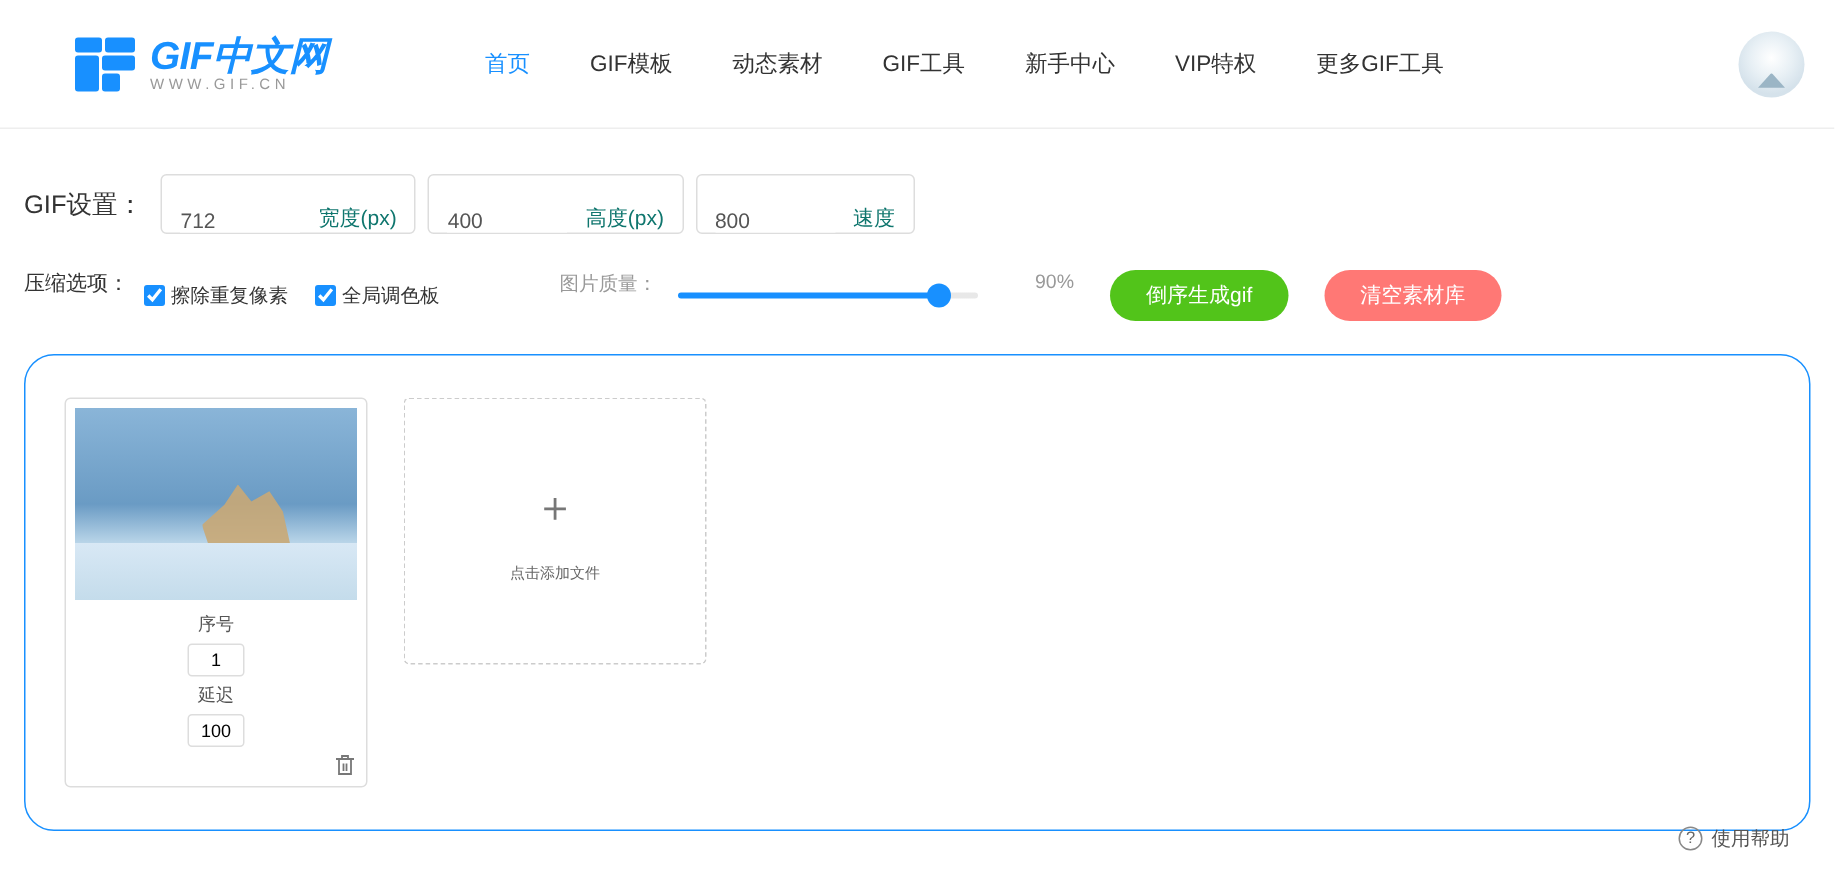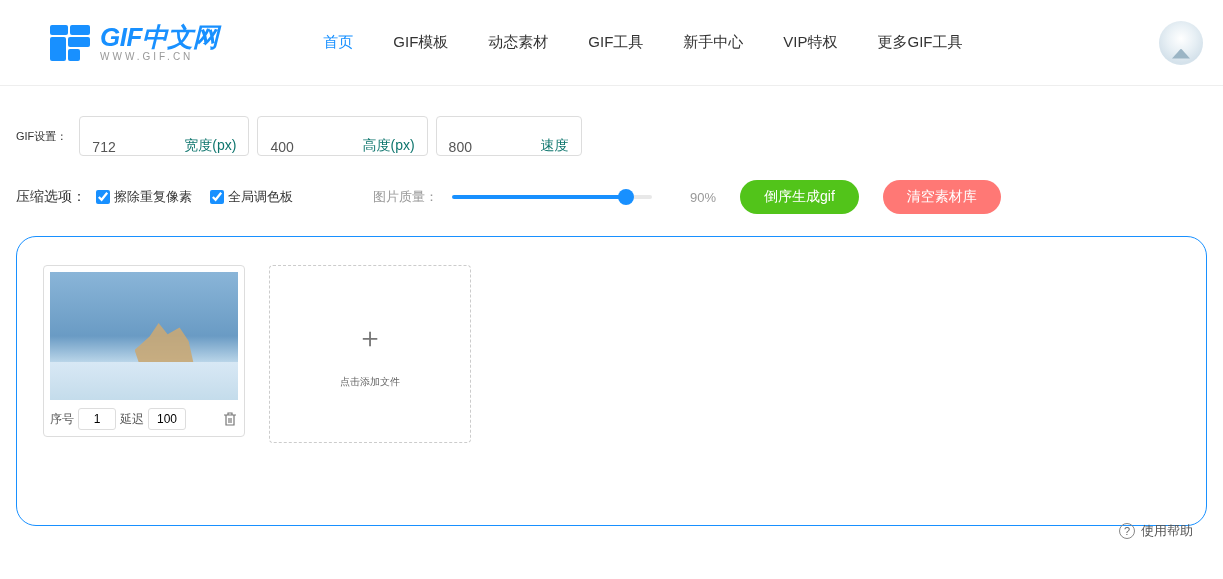--- a/index.html
+++ b/index.html
@@ -74,21 +74,21 @@
       background: #9bb5c5;
       clip-path: polygon(50% 0, 100% 100%, 0 100%);
     }
     .section {
       padding: 30px 16px 12px;
       display: flex;
       align-items: center;
       gap: 8px;
     }
     .section-label {
-      font-size: 11px;
+      font-size: 17px;
       color: #333;
       margin-right: 4px;
     }
     .input-group {
       display: inline-flex;
       align-items: flex-end;
       border: 1px solid #ddd;
       border-radius: 4px;
       height: 40px;
       padding: 0 12px;
@@ -102,21 +102,20 @@
       color: #555;
     }
     .input-group .suffix {
       font-size: 14px;
       color: #0f766e;
       margin-left: 12px;
     }
     .options-row {
       padding: 12px 16px 18px;
       display: flex;
-      align-items: center;
       gap: 10px;
     }
     .options-label {
       font-size: 14px;
       color: #333;
     }
     .chk-group {
       display: flex;
       align-items: center;
       gap: 4px;
@@ -218,20 +217,21 @@
       height: 38px;
       background: linear-gradient(to bottom, #d8e8f5 0%, #c4dceb 100%);
     }
     .frame-controls {
       display: flex;
       align-items: center;
       gap: 4px;
       margin-top: 8px;
       font-size: 12px;
       color: #555;
+      flex-direction: column;
     }
     .frame-controls input {
       width: 38px;
       height: 22px;
       border: 1px solid #ddd;
       border-radius: 3px;
       text-align: center;
       font-size: 12px;
       outline: none;
     }

